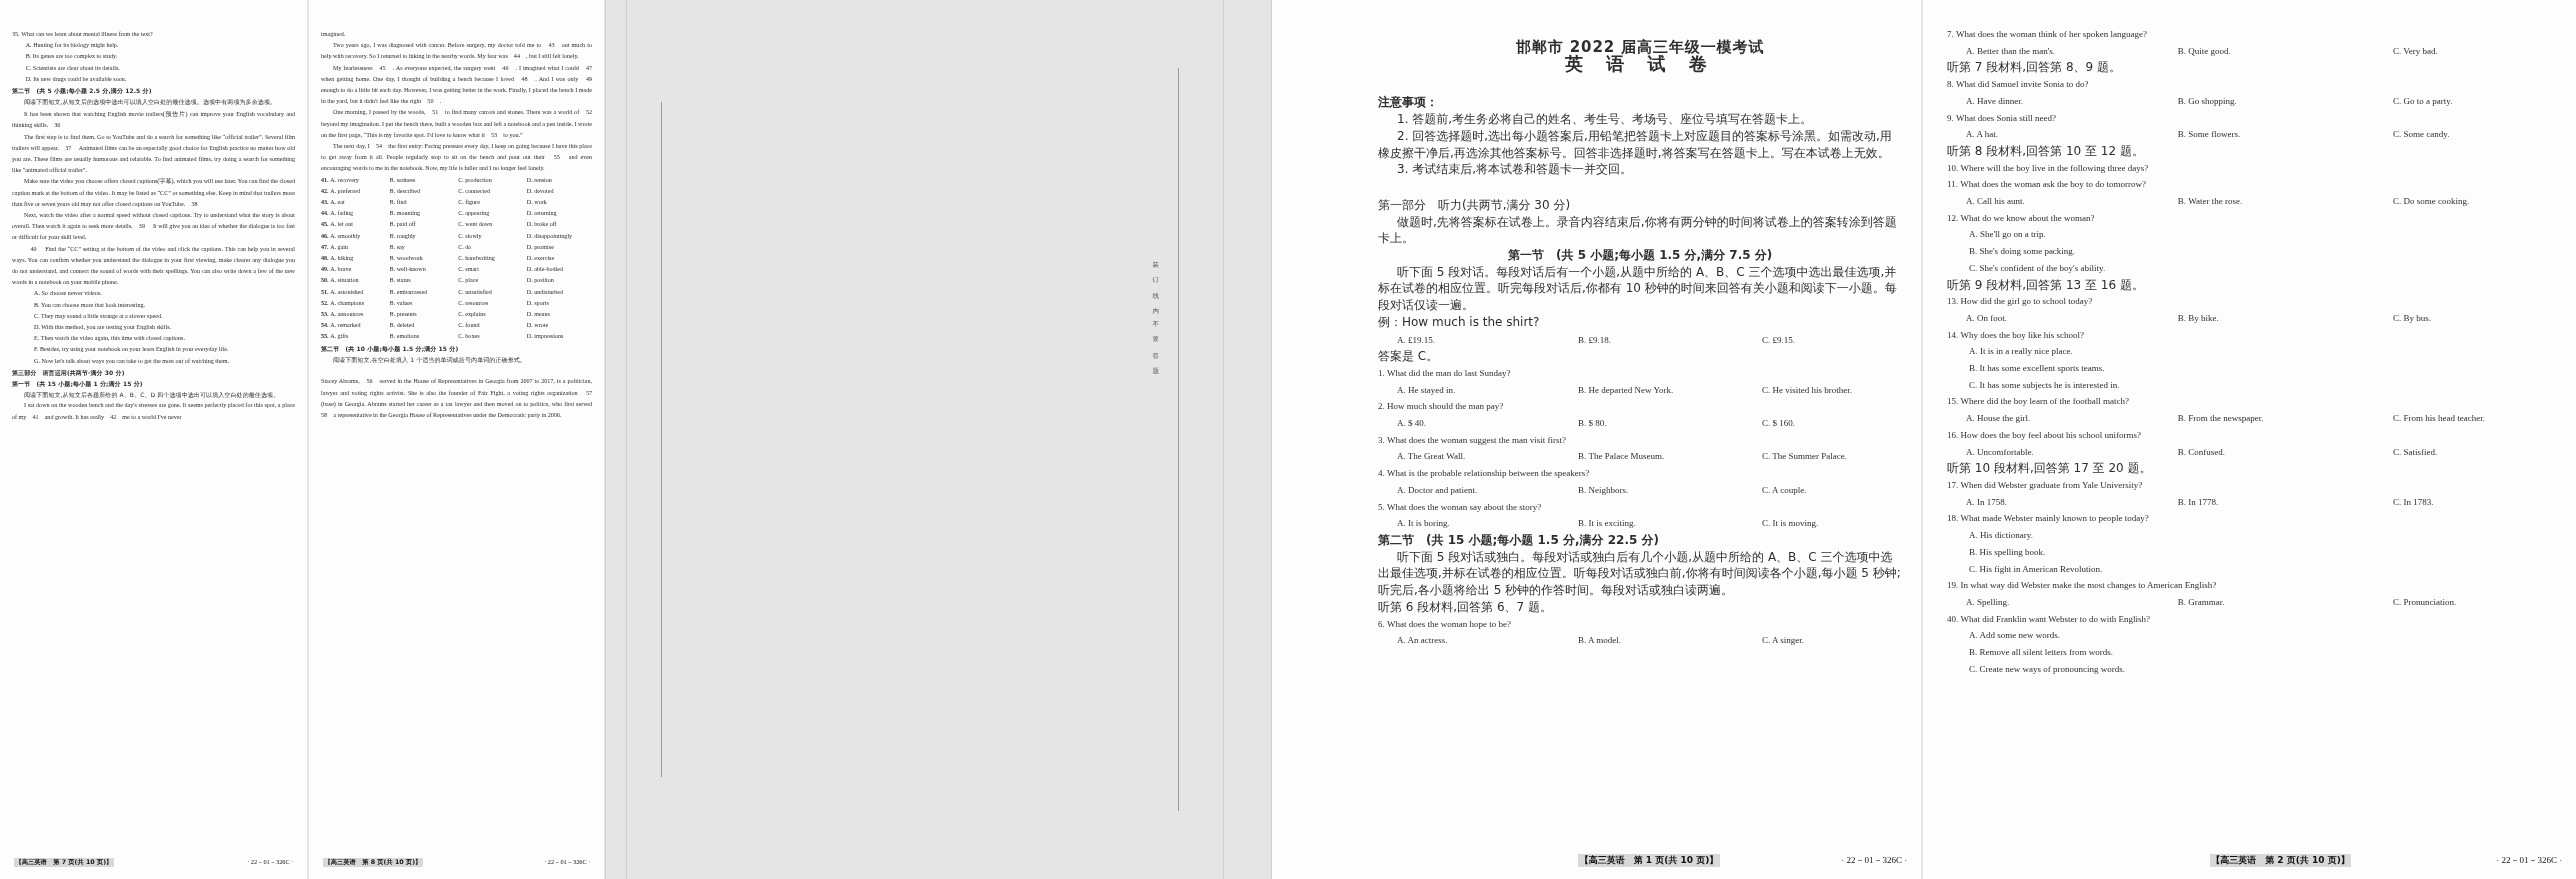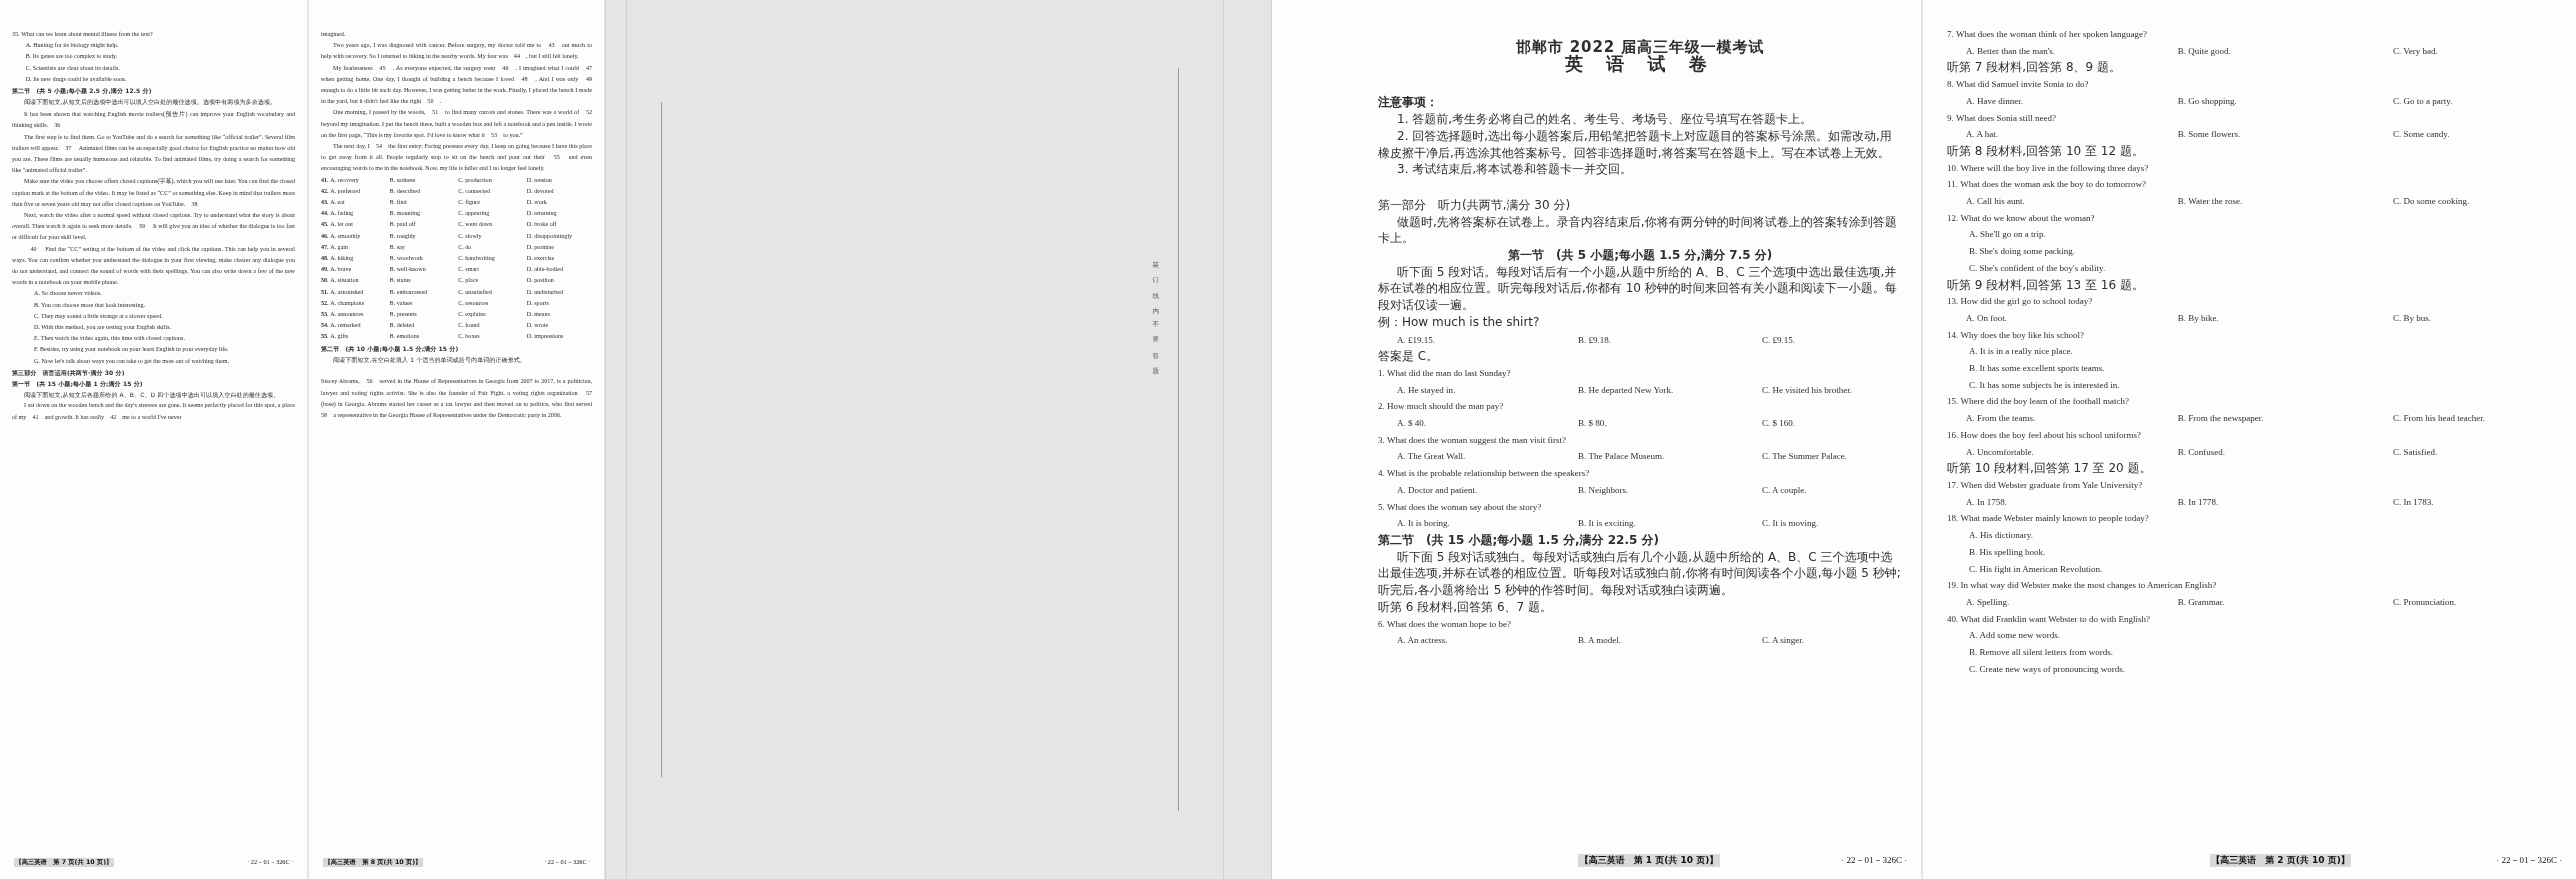--- a/index.html
+++ b/index.html
@@ -339,21 +339,21 @@
         <span>C. By bus.</span>
       </div>
 
       <p><span>14.</span>&nbsp;<span>Why does the boy like his school?</span></p>
       <p style="padding-left:22px">A. It is in a really nice place.</p>
       <p style="padding-left:22px">B. It has some excellent sports teams.</p>
       <p style="padding-left:22px">C. It has some subjects he is interested in.</p>
 
       <p><span>15.</span>&nbsp;<span>Where did the boy learn of the football match?</span></p>
       <div class="row3">
-        <span>A. From the teams.</span>
+        <span>A. House the girl.</span>
         <span>B. From the newspaper.</span>
         <span>C. From his head teacher.</span>
       </div>
 
       <p><span>16.</span>&nbsp;<span>How does the boy feel about his school uniforms?</span></p>
       <div class="row3">
         <span>A. Uncomfortable.</span>
         <span>B. Confused.</span>
         <span>C. Satisfied.</span>
       </div>

